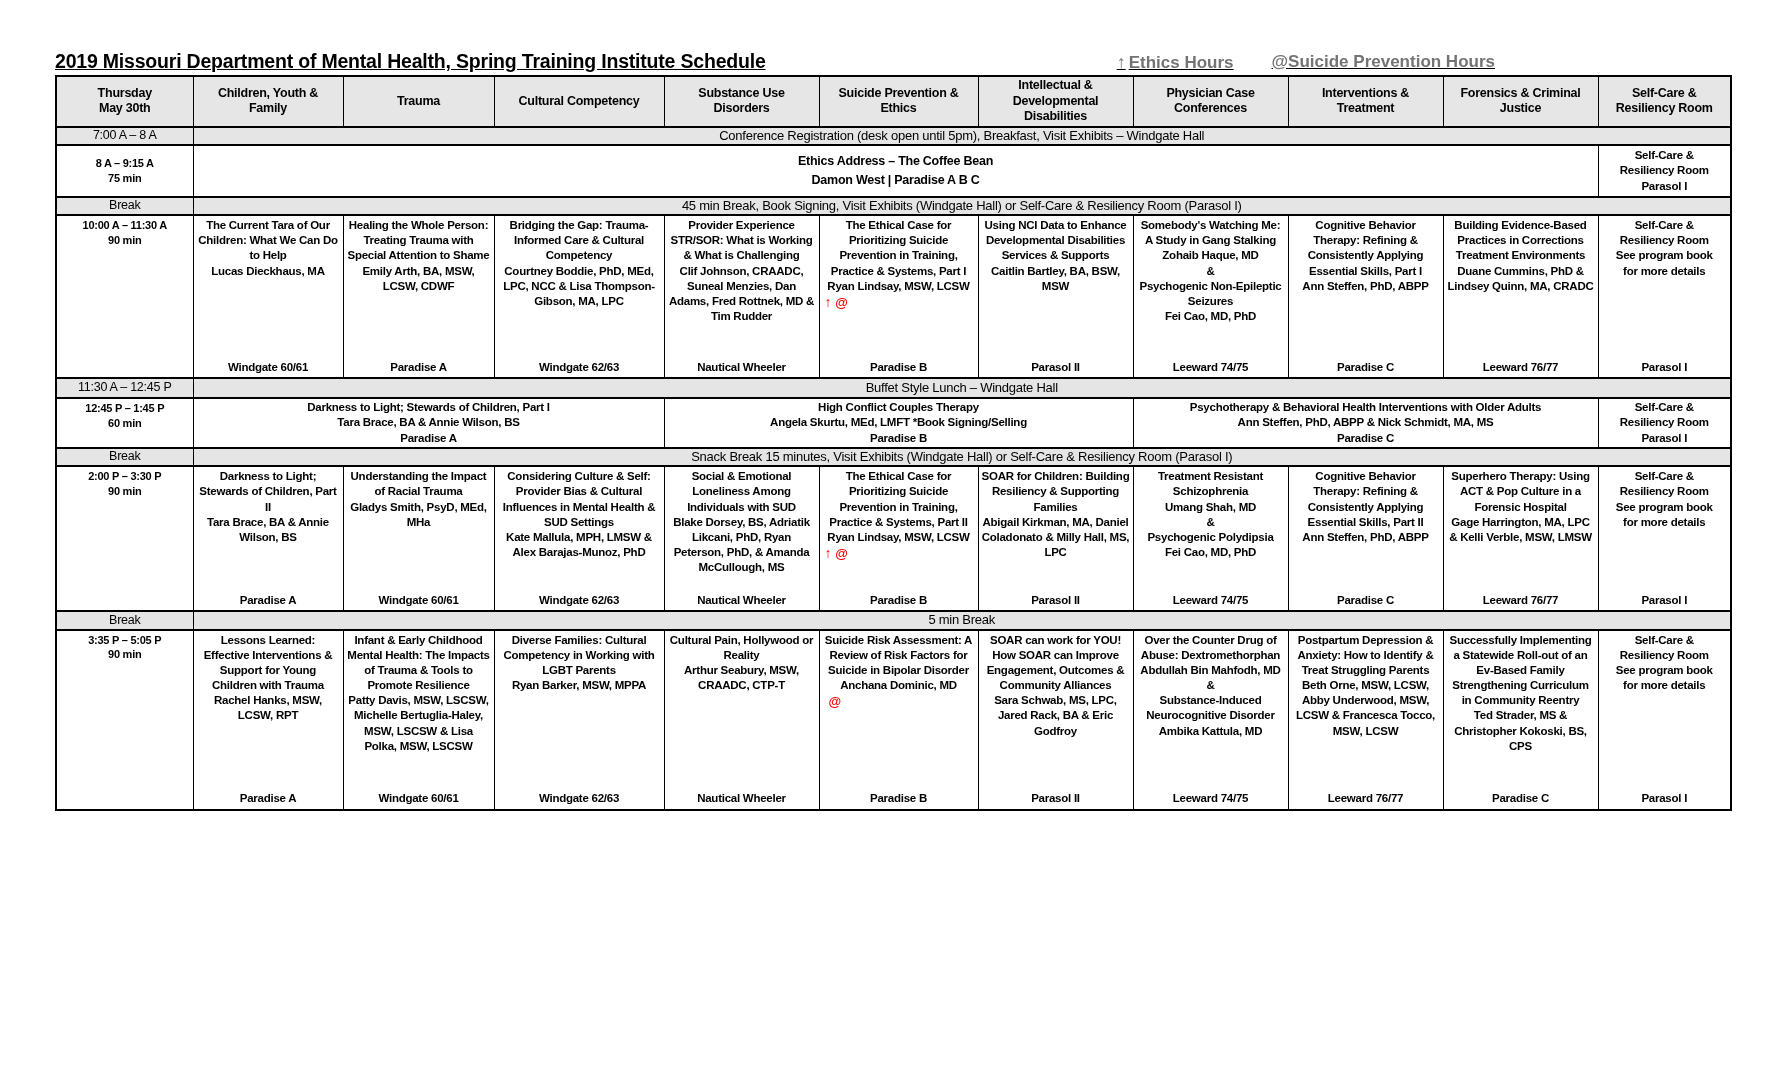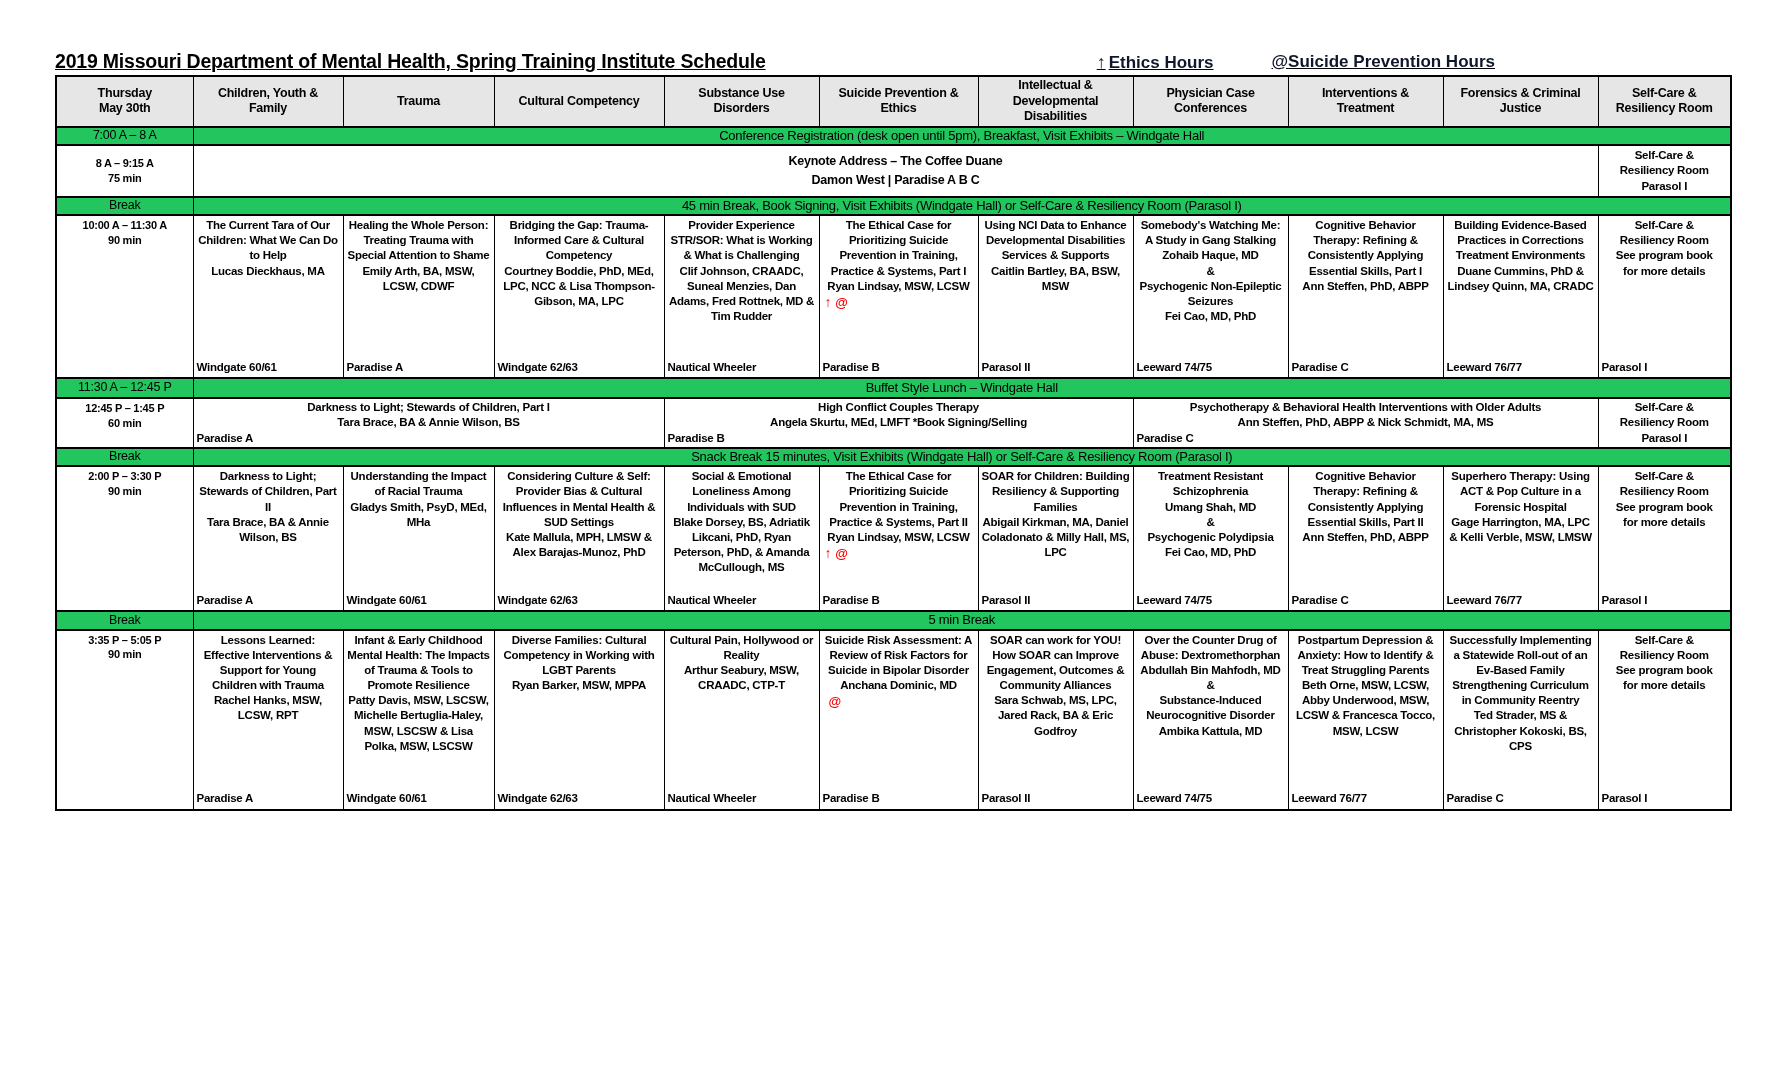--- a/index.html
+++ b/index.html
@@ -4,43 +4,43 @@
 <style>
   html,body{margin:0;padding:0;background:#ffffff;}
   body{
     width:1792px;height:1088px;overflow:hidden;
     font-family:"Liberation Sans","DejaVu Sans",sans-serif;
     color:#000;
   }
   .page{padding:50px 0 0 55px;}
   .topbar{display:flex;align-items:baseline;width:1675px;text-decoration:underline;}
   .doc-title{font-size:19.5px;font-weight:bold;letter-spacing:-0.2px;flex:1;}
-  .legend{display:flex;gap:58px;margin-right:235px;font-size:17px;font-weight:bold;color:#0f172a;white-space:nowrap;}
+  .legend{display:flex;gap:38px;margin-right:235px;font-size:17px;font-weight:bold;color:#737373;white-space:nowrap;}
   .legend .arrow{font-size:18px;margin-right:3px;}
   table.sched{
     border-collapse:collapse;table-layout:fixed;margin-top:2px;
     border:2px solid #000;
   }
   .sched th,.sched td{
     border:1px solid #000;padding:1px 3px;vertical-align:middle;text-align:center;
     white-space:pre-line;overflow:hidden;letter-spacing:-0.25px;
   }
   .sched th{background:#e6e6e6;font-size:12.5px;font-weight:bold;line-height:1.25;}
-  tr.band td{background:#22c55e;font-size:13px;font-weight:normal;border-top:2px solid #000;border-bottom:2px solid #000;line-height:1.1;}
+  tr.band td{background:#e5e5e5;font-size:13px;font-weight:normal;border-top:2px solid #000;border-bottom:2px solid #000;line-height:1.1;}
   td.time{font-weight:bold;font-size:11px;line-height:1.35;}
   tr.band td.time{font-weight:normal;font-size:12.5px;}
   td.tt{vertical-align:top;padding-top:2px;}
   td.s{font-size:11.5px;font-weight:bold;vertical-align:top;padding:2px 3px;}
   .cw{display:flex;flex-direction:column;justify-content:space-between;line-height:1.32;}
   .cw.center{justify-content:center;}
   .r1 .cw{height:157px;} .r3 .cw{height:139px;} .r4 .cw{height:174px;} .r2 .cw{height:44px;}
   .marks{text-align:left;padding-left:2px;color:#ff0000;font-size:13px;line-height:1.15;}
   .marks .arrow{font-size:14px;margin-right:4px;}
   td.big{font-size:12.5px;font-weight:bold;line-height:1.5;}
-  .room{text-align:left;}
+  .room{text-align:center;}
 </style>
 </head>
 <body>
 
 <div class="page">
   <div class="topbar">
     <div class="doc-title">2019 Missouri Department of Mental Health, Spring Training Institute Schedule</div>
     <div class="legend">
       <span><span class="arrow">↑</span><span>Ethics Hours</span></span>
       <span><span>@</span><span>Suicide Prevention Hours</span></span>
@@ -88,21 +88,21 @@
     </tr>
 
     <tr class="band" style="height:18px">
       <td class="time">7:00 A – 8 A</td>
       <td colspan="10">Conference Registration (desk open until 5pm), Breakfast, Visit Exhibits – Windgate Hall</td>
     </tr>
 
     <tr style="height:49px">
       <td class="time">8 A – 9:15 A
 75 min</td>
-      <td class="big" colspan="9">Keynote Address – The Coffee Duane
+      <td class="big" colspan="9">Ethics Address – The Coffee Bean
 Damon West | Paradise A B C</td>
       <td class="s"><div class="cw r2 center"><div>Self-Care &amp;
 Resiliency Room
 Parasol I</div></div></td>
     </tr>
 
     <tr class="band" style="height:15px">
       <td class="time">Break</td>
       <td colspan="10">45 min Break, Book Signing, Visit Exhibits (Windgate Hall) or Self-Care &amp; Resiliency Room (Parasol I)</td>
     </tr>

